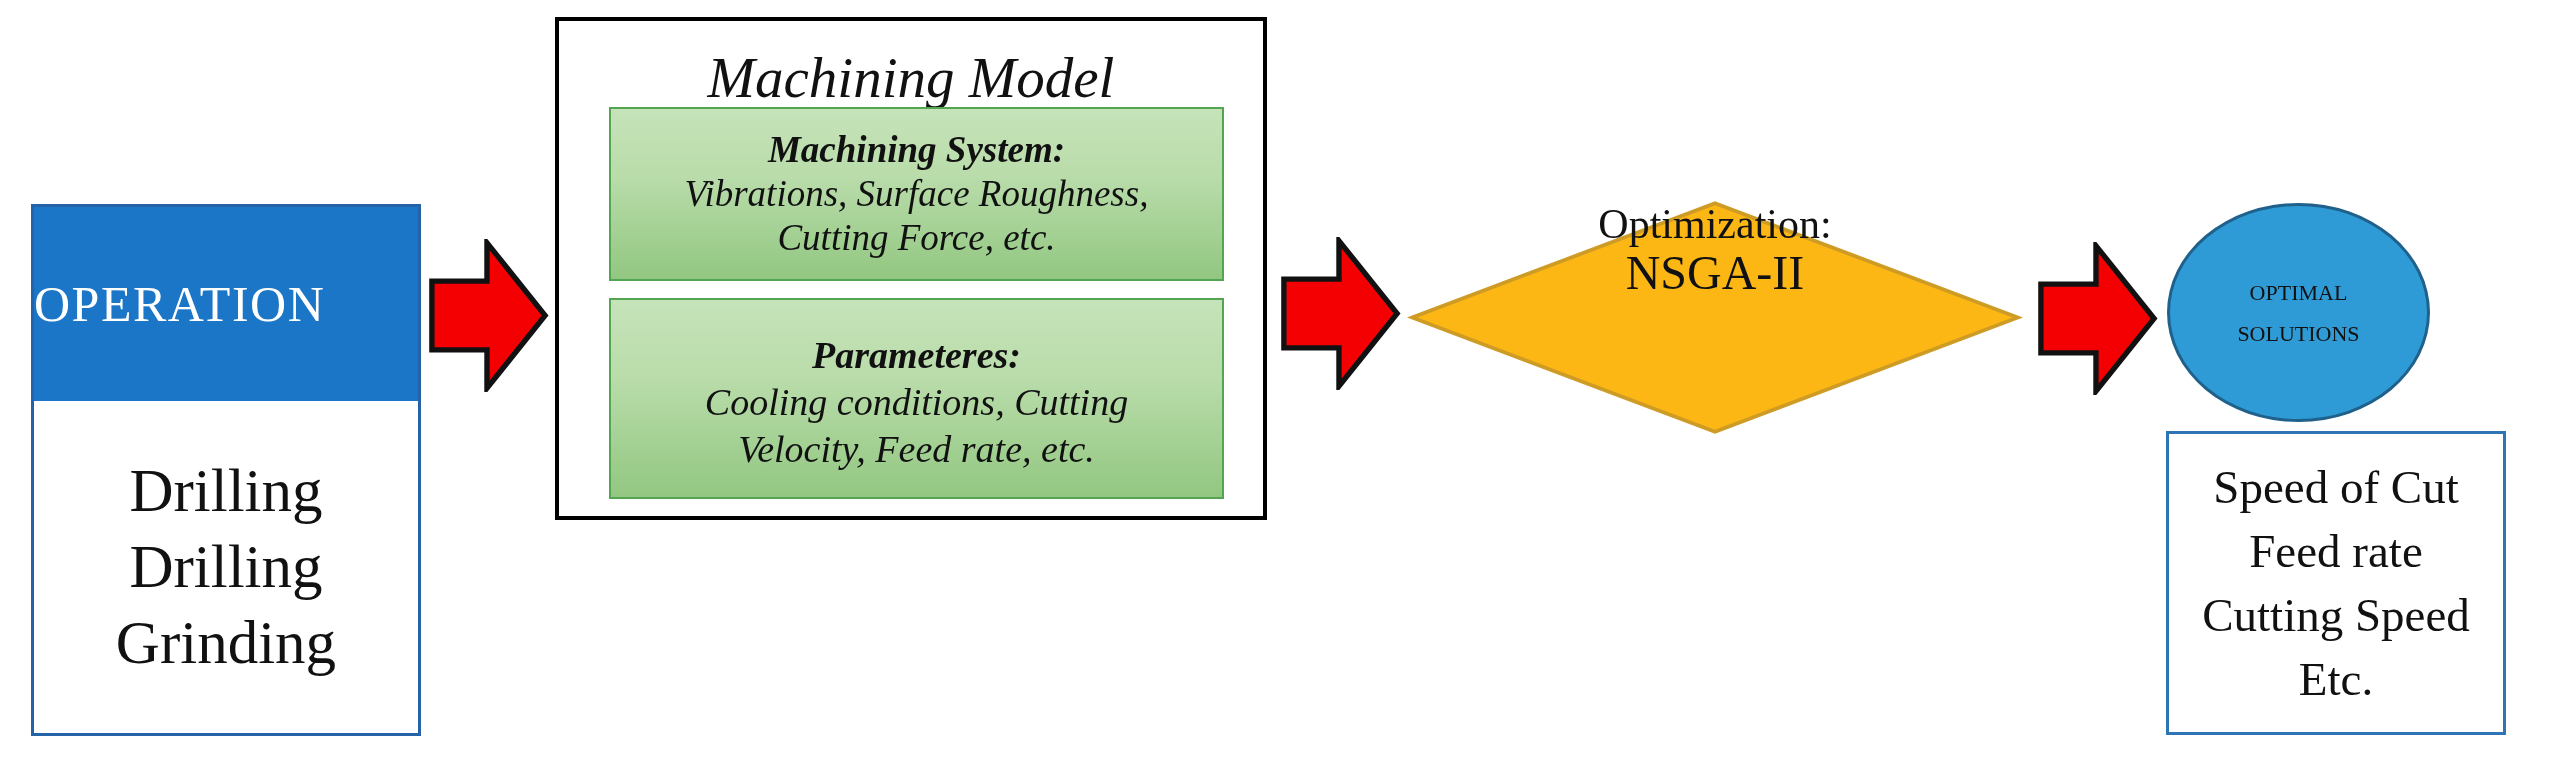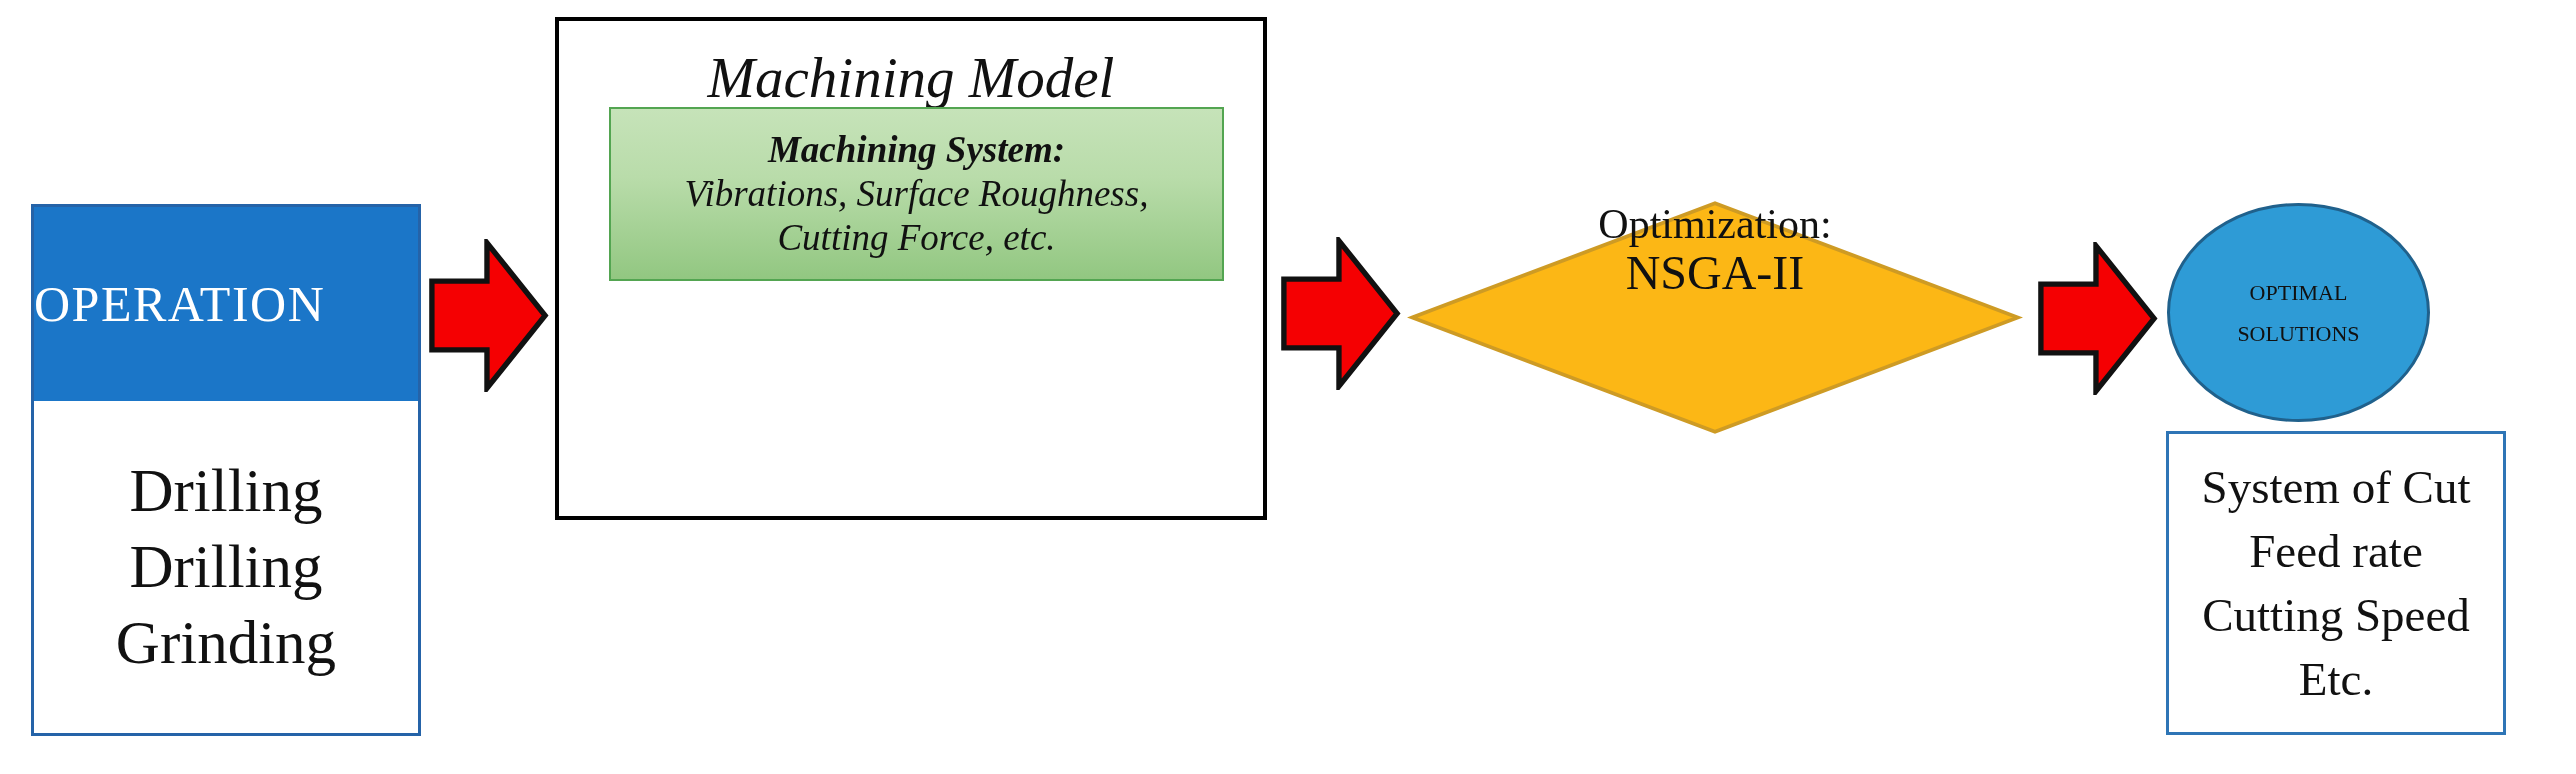--- a/index.html
+++ b/index.html
@@ -85,20 +85,25 @@
 
   <div class="abs mm-box">
     <div class="abs mm-title">Machining Model</div>
 
     <div class="abs green-box gb1">
       <div class="gb-head">Machining System:</div>
       <div>Vibrations, Surface Roughness,</div>
       <div>Cutting Force, etc.</div>
     </div>
 
+    <div class="abs green-box gb2">
+      <div class="gb-head">Parameteres:</div>
+      <div>Cooling conditions, Cutting</div>
+      <div>Velocity, Feed rate, etc.</div>
+    </div>
   </div>
 
   <svg class="abs arrow arrow2" viewBox="-5 -5 158 200">
     <polygon points="0,50 72,50 72,0 148,95 72,190 72,140 0,140" fill="var(--arrow-red)" stroke="var(--arrow-outline)" stroke-width="7" stroke-linejoin="miter"></polygon>
   </svg>
 
   <svg class="abs diamond-svg" viewBox="-3 -3 812 310">
     <polygon points="0,152 403,0 806,152 403,304" fill="var(--diamond-fill)" stroke="var(--diamond-border)" stroke-width="5" stroke-linejoin="miter"></polygon>
   </svg>
   <div class="abs diamond-text">
@@ -110,21 +115,21 @@
     <polygon points="0,50 72,50 72,0 148,95 72,190 72,140 0,140" fill="var(--arrow-red)" stroke="var(--arrow-outline)" stroke-width="7" stroke-linejoin="miter"></polygon>
   </svg>
 
   <div class="abs ellipse">
     <div class="ellipse-line">OPTIMAL</div>
     <div class="ellipse-line">SOLUTIONS</div>
   </div>
 
   <div class="abs out-box">
     <ul class="out-list">
-      <li>System of Cut</li>
+      <li>Speed of Cut</li>
       <li>Feed rate</li>
       <li>Cutting Speed</li>
       <li>Etc.</li>
     </ul>
   </div>
 
 </div>
 
 
 </body></html>

